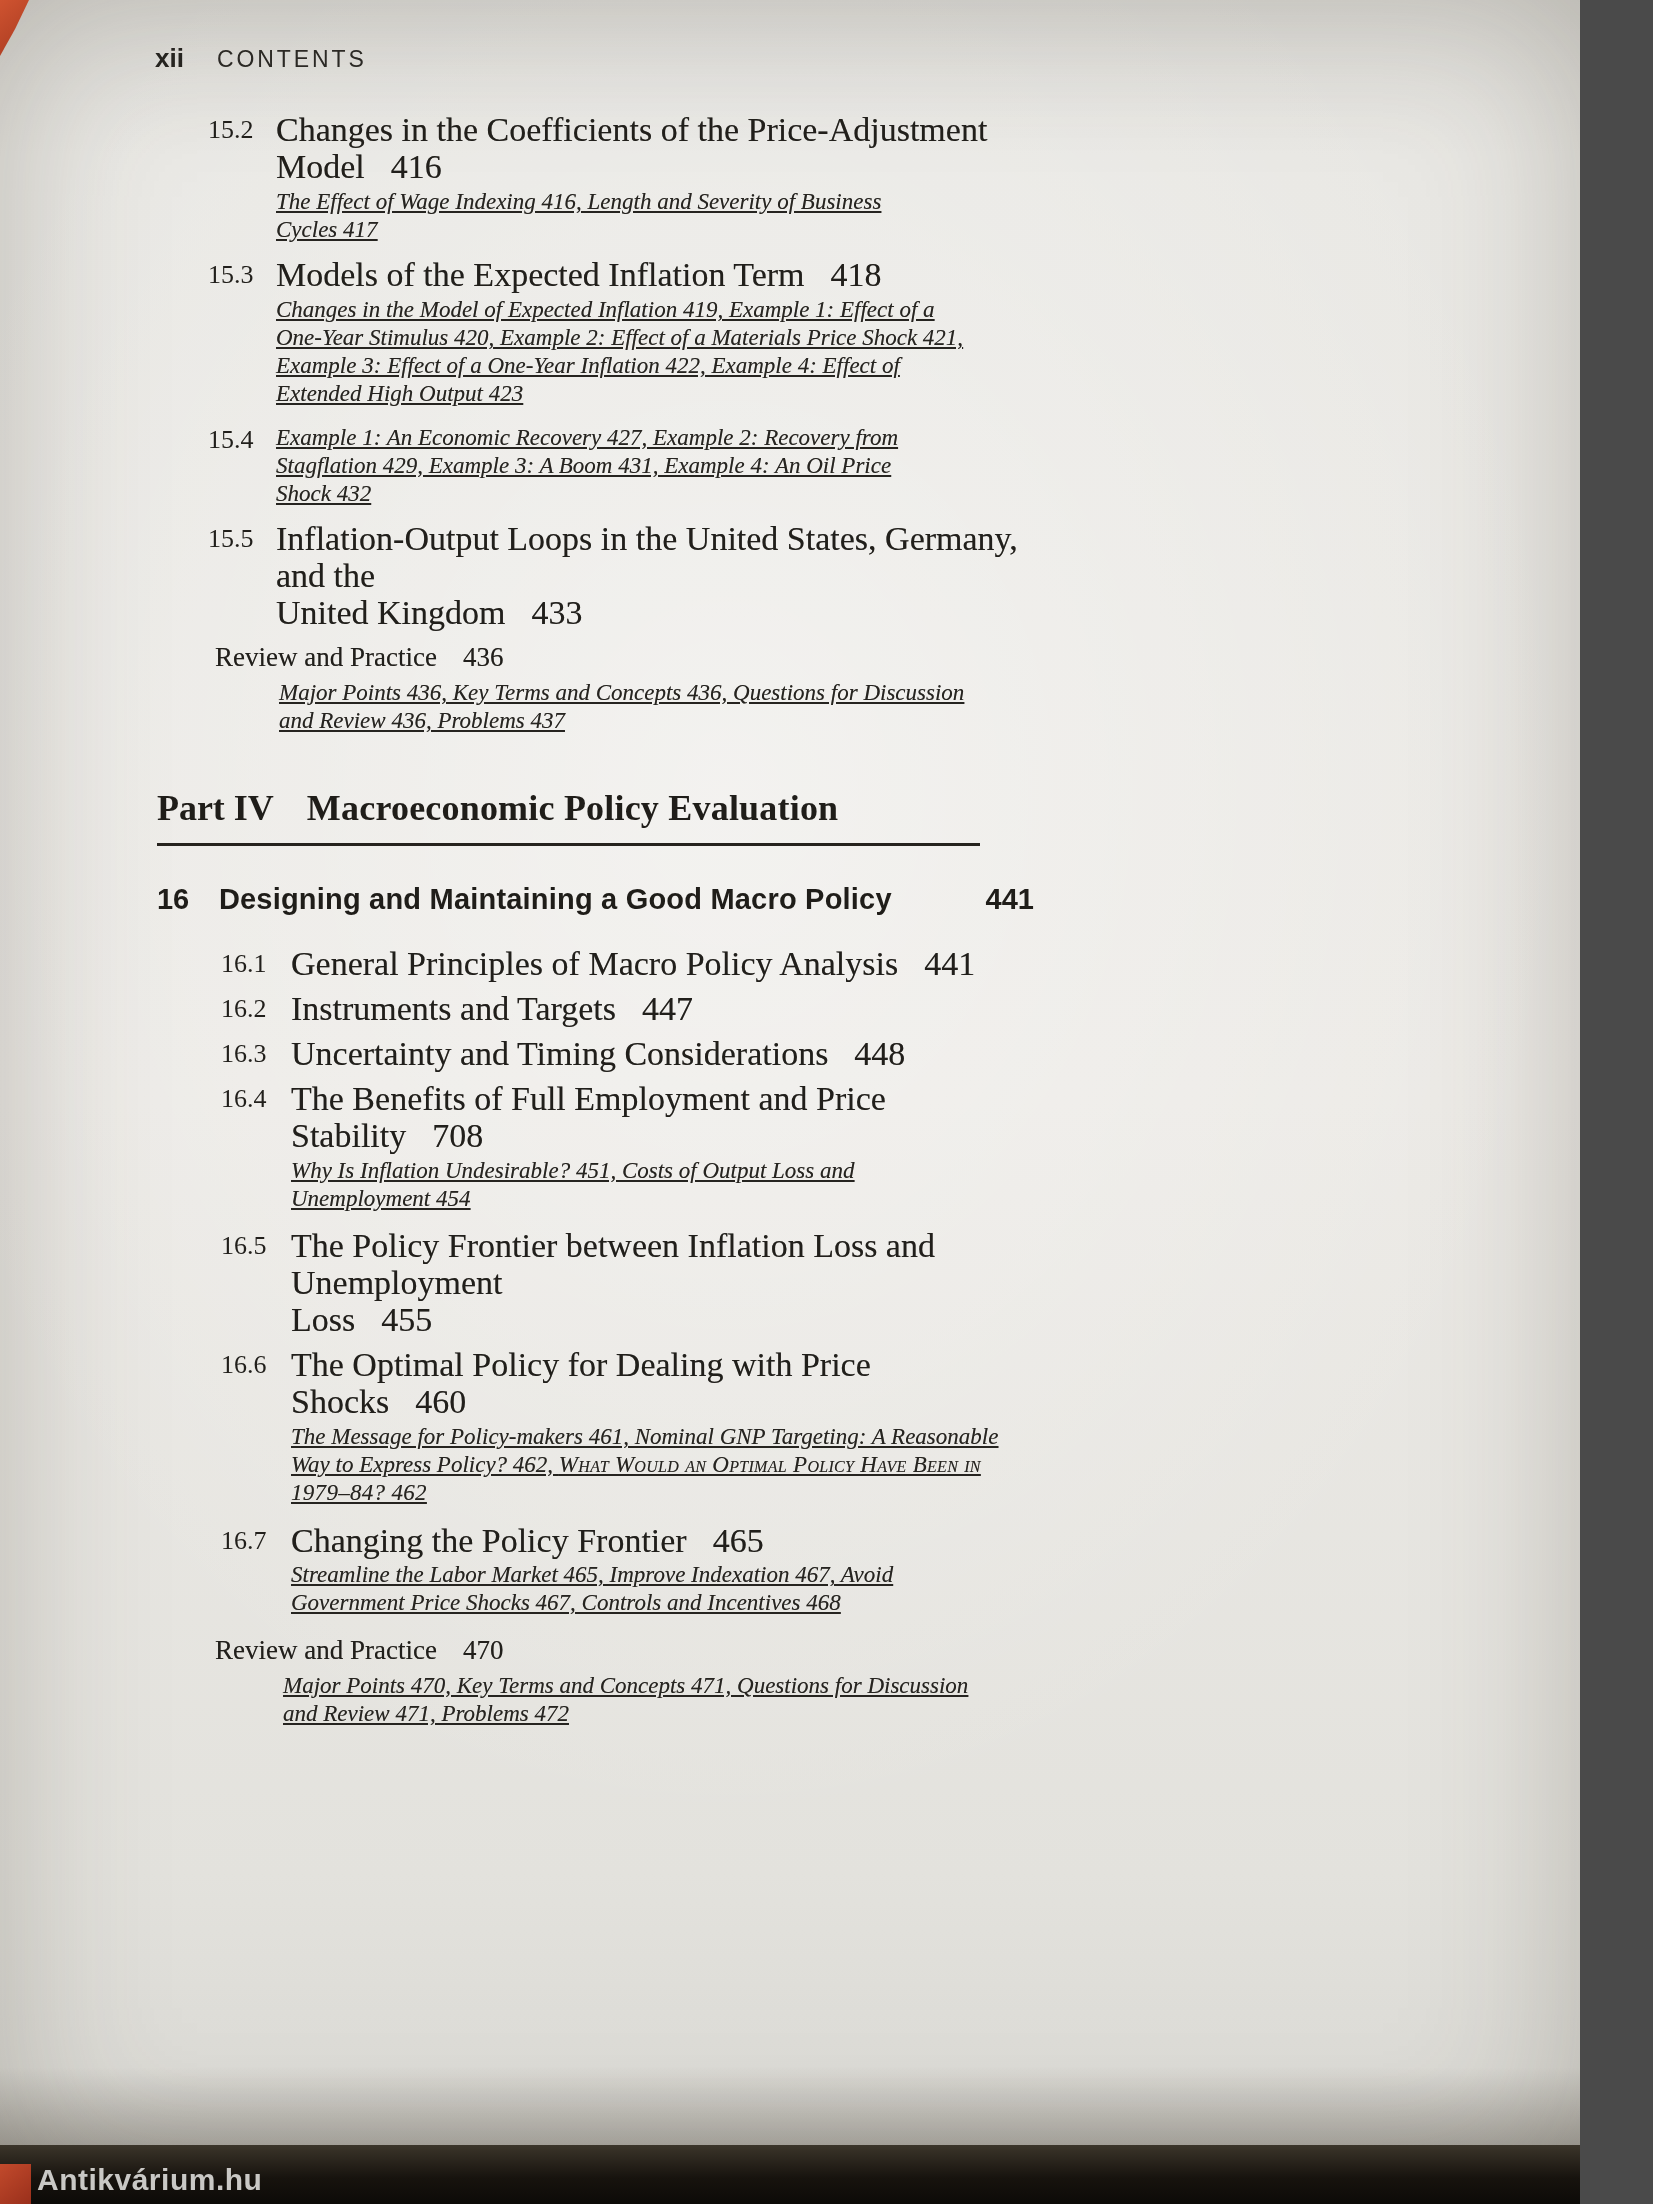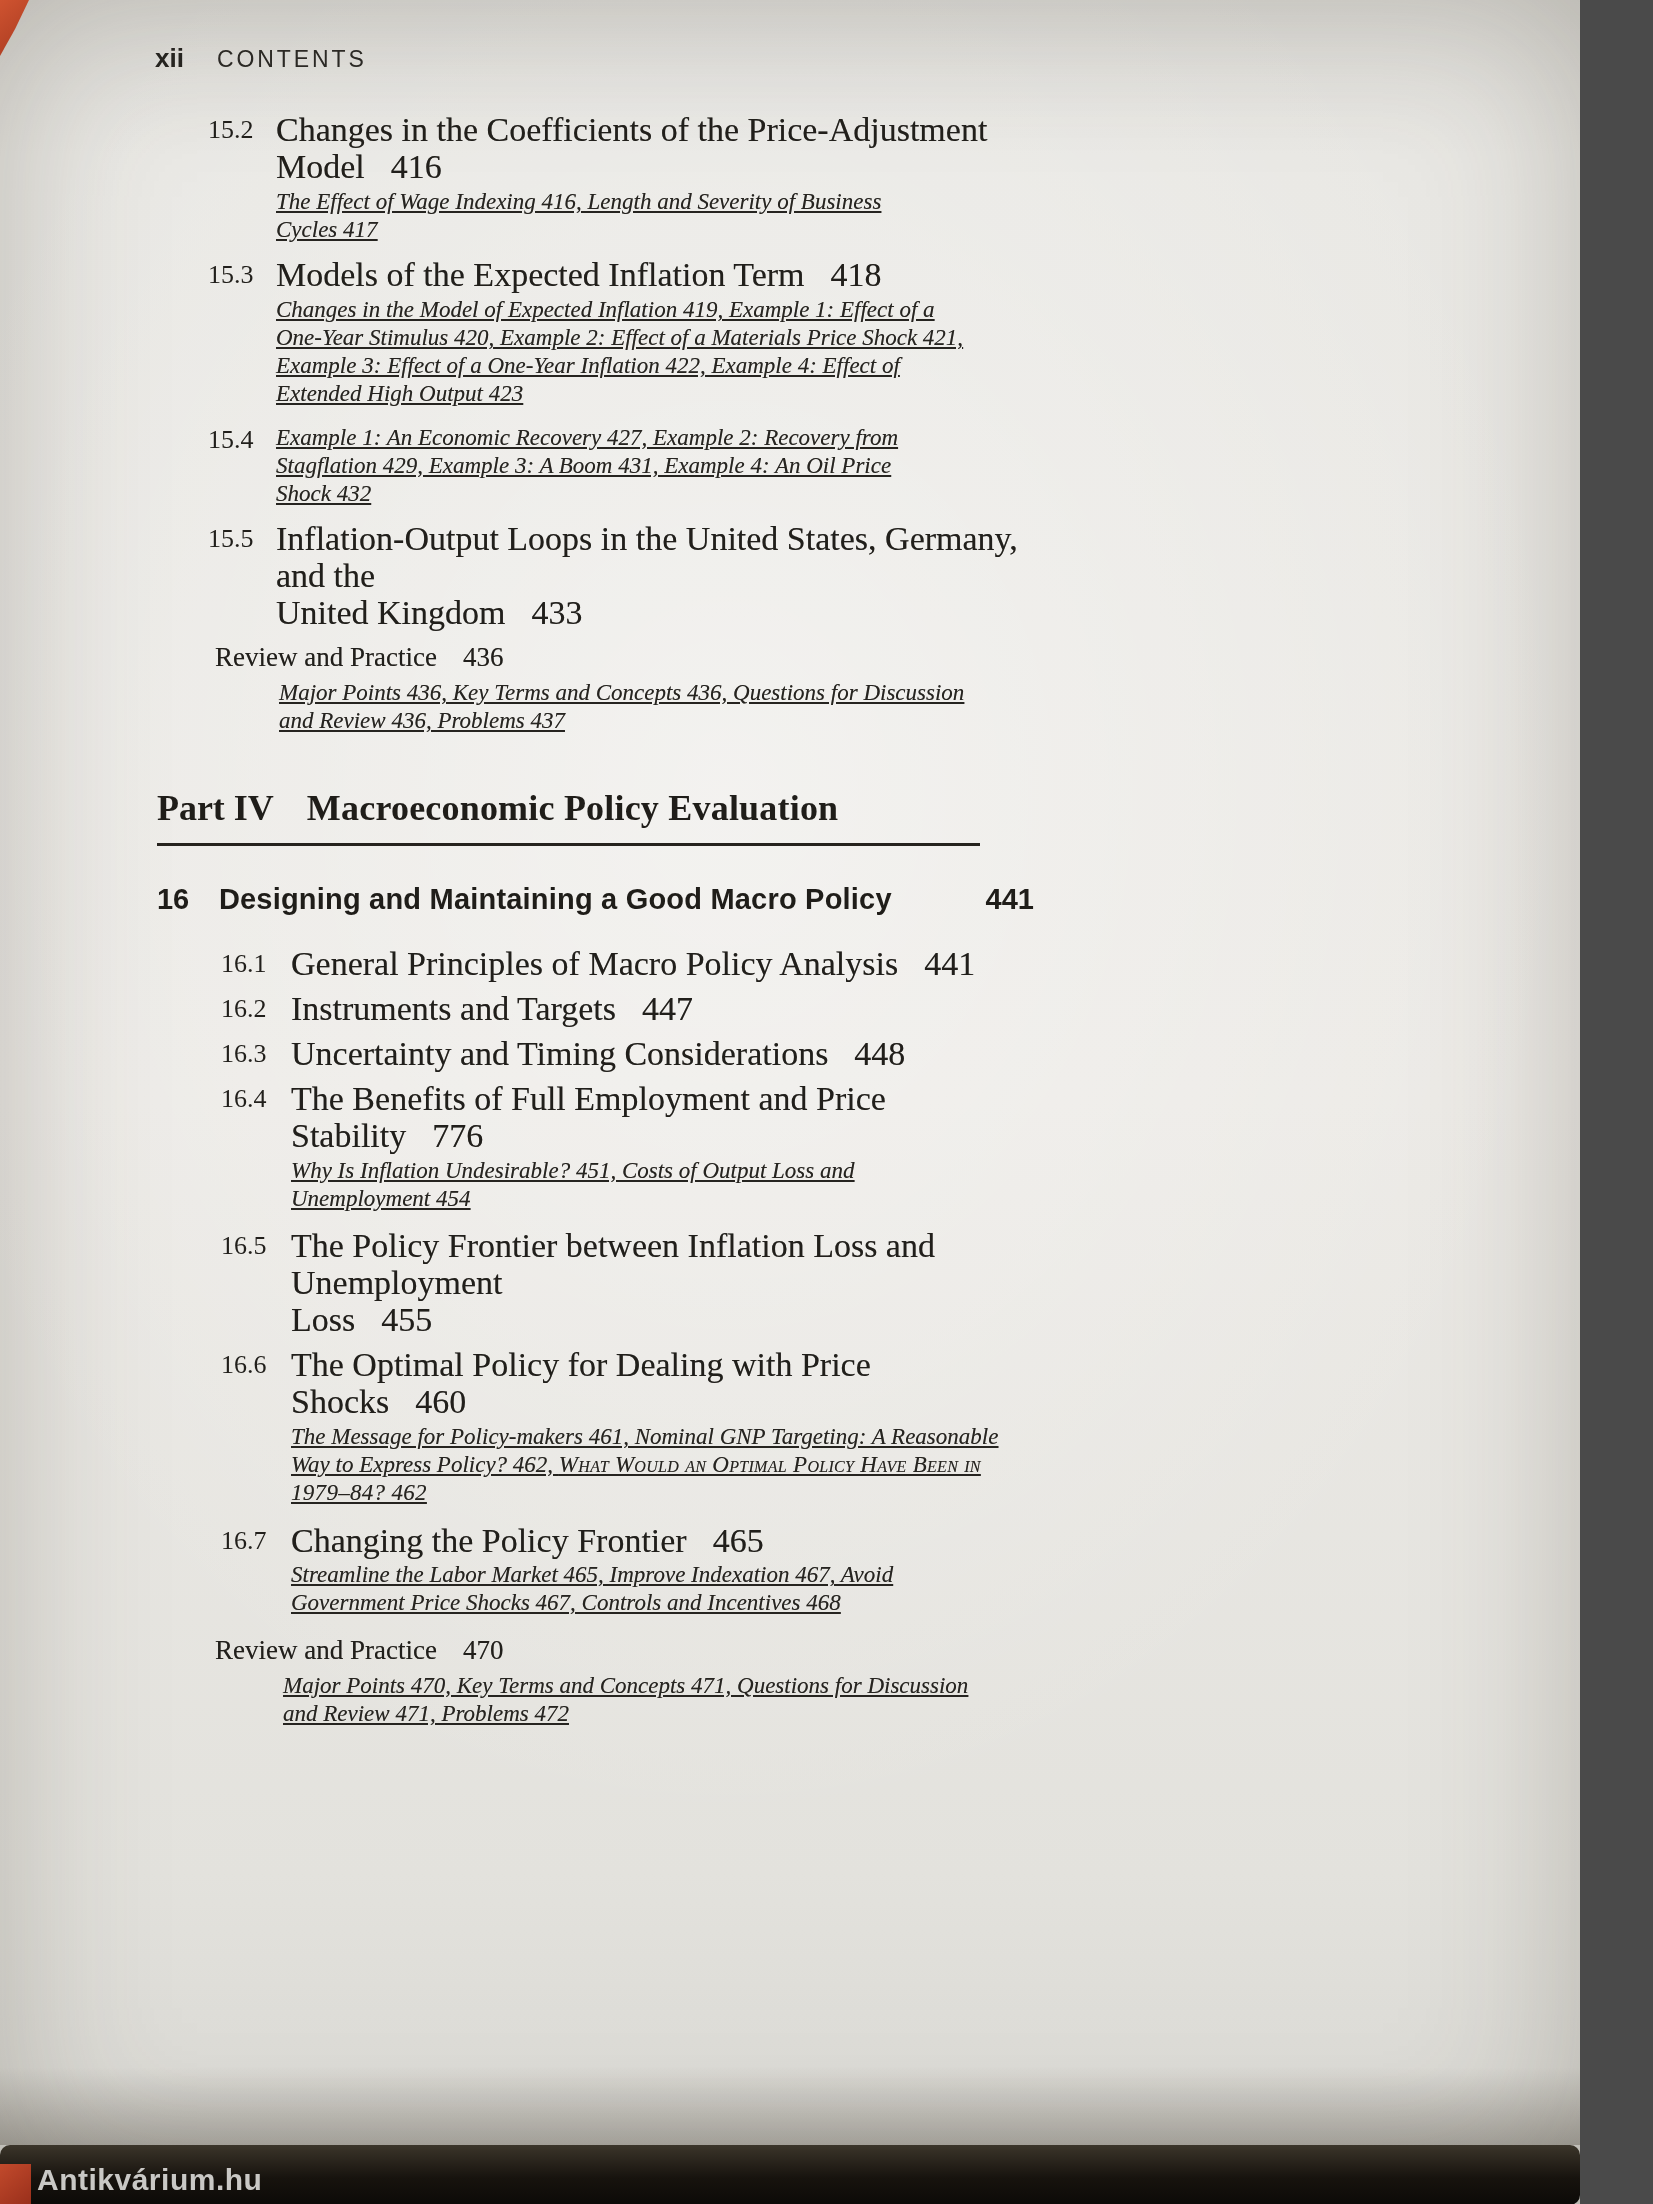--- a/index.html
+++ b/index.html
@@ -79,21 +79,20 @@
 
   
   .bottom-shadow {
     position: absolute; left: 0; right: 0; bottom: 60px; height: 78px;
     background: linear-gradient(to bottom, rgba(45,38,26,0), rgba(45,38,26,0.28));
     pointer-events: none;
   }
   .bottom-bar {
     position: absolute; left: 0; right: 0; bottom: 0; height: 60px;
     background: linear-gradient(to bottom, #3b352a, #17130e 55%, #0c0a07);
-    border-radius: 10px;
   }
   .watermark {
     position: absolute; left: 37px; bottom: 7.8px;
     font-family: "Liberation Sans", "DejaVu Sans", sans-serif;
     font-weight: bold; font-size: 30px; color: #d3d2cf; letter-spacing: 0.5px;
     opacity: 0.95;
   }
 </style>
 </head>
 <body>
@@ -190,21 +189,21 @@
       <div class="entry">
         <span class="num">16.3</span>
         <div class="body">
           <div class="tline"><span>Uncertainty and Timing Considerations</span><span class="pg">448</span></div>
         </div>
       </div>
 
       <div class="entry">
         <span class="num">16.4</span>
         <div class="body">
-          <div class="tline"><span>The Benefits of Full Employment and Price Stability</span><span class="pg">776</span></div>
+          <div class="tline"><span>The Benefits of Full Employment and Price Stability</span><span class="pg">708</span></div>
           <div class="sub">Why Is Inflation Undesirable? 451, Costs of Output Loss and
 Unemployment 454</div>
         </div>
       </div>
 
       <div class="entry">
         <span class="num">16.5</span>
         <div class="body">
           <div class="tline"><span>The Policy Frontier between Inflation Loss and Unemployment
 Loss</span><span class="pg">455</span></div>

